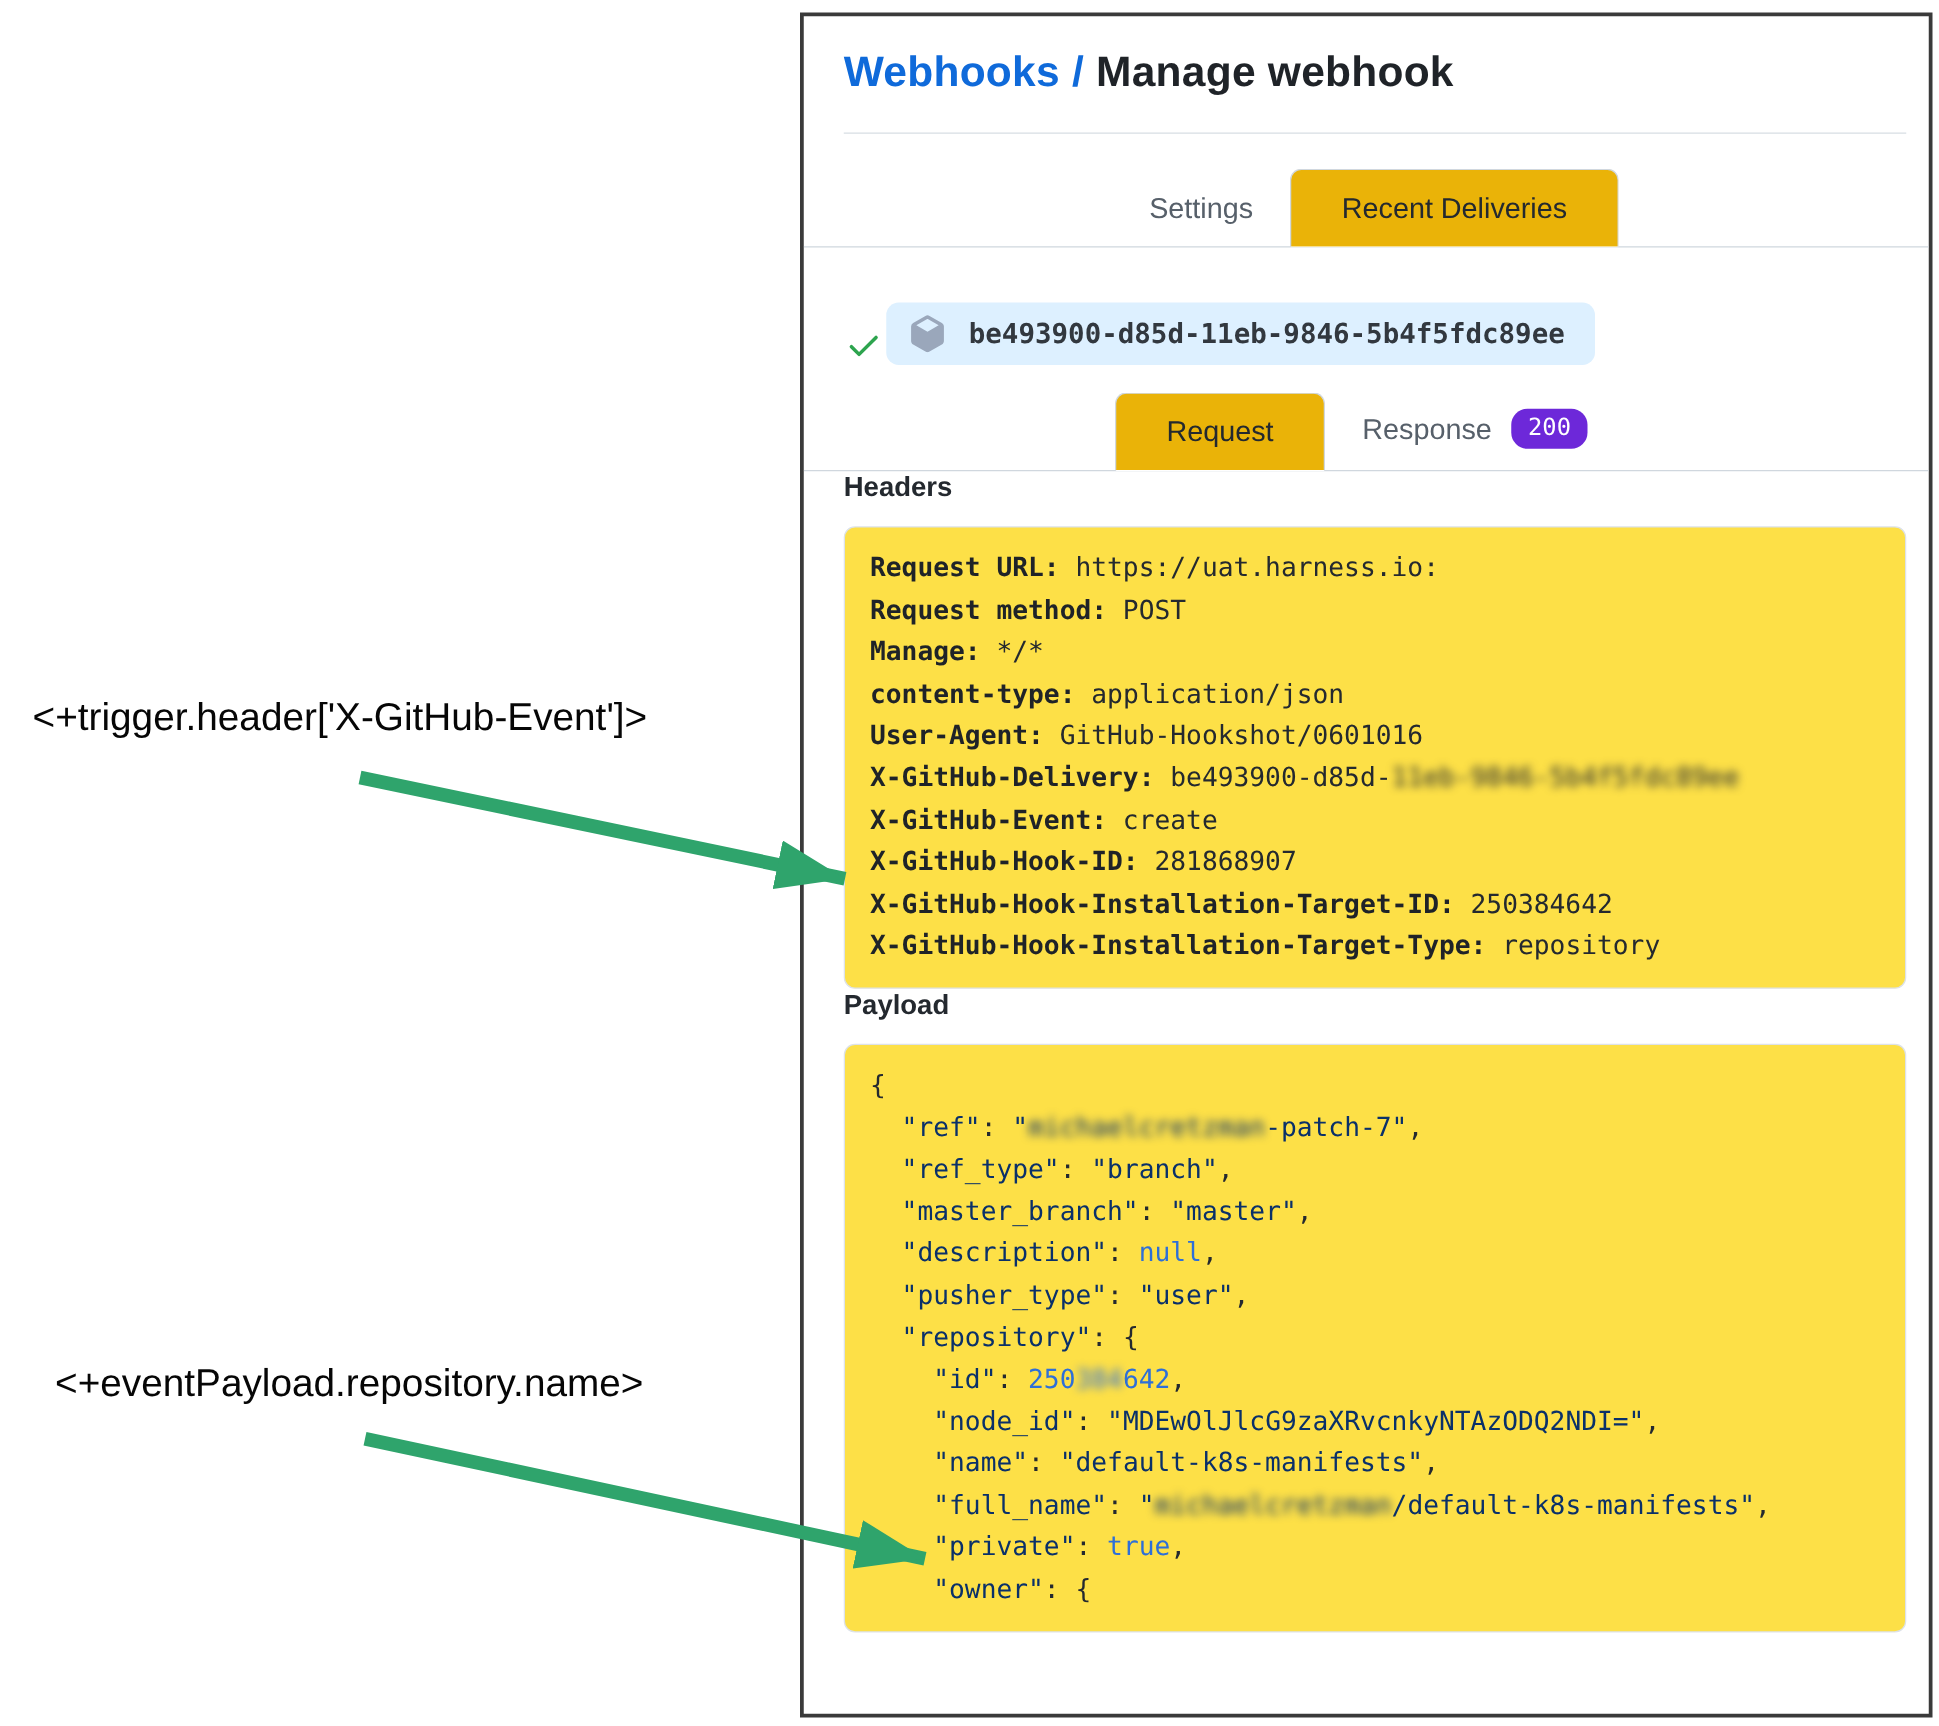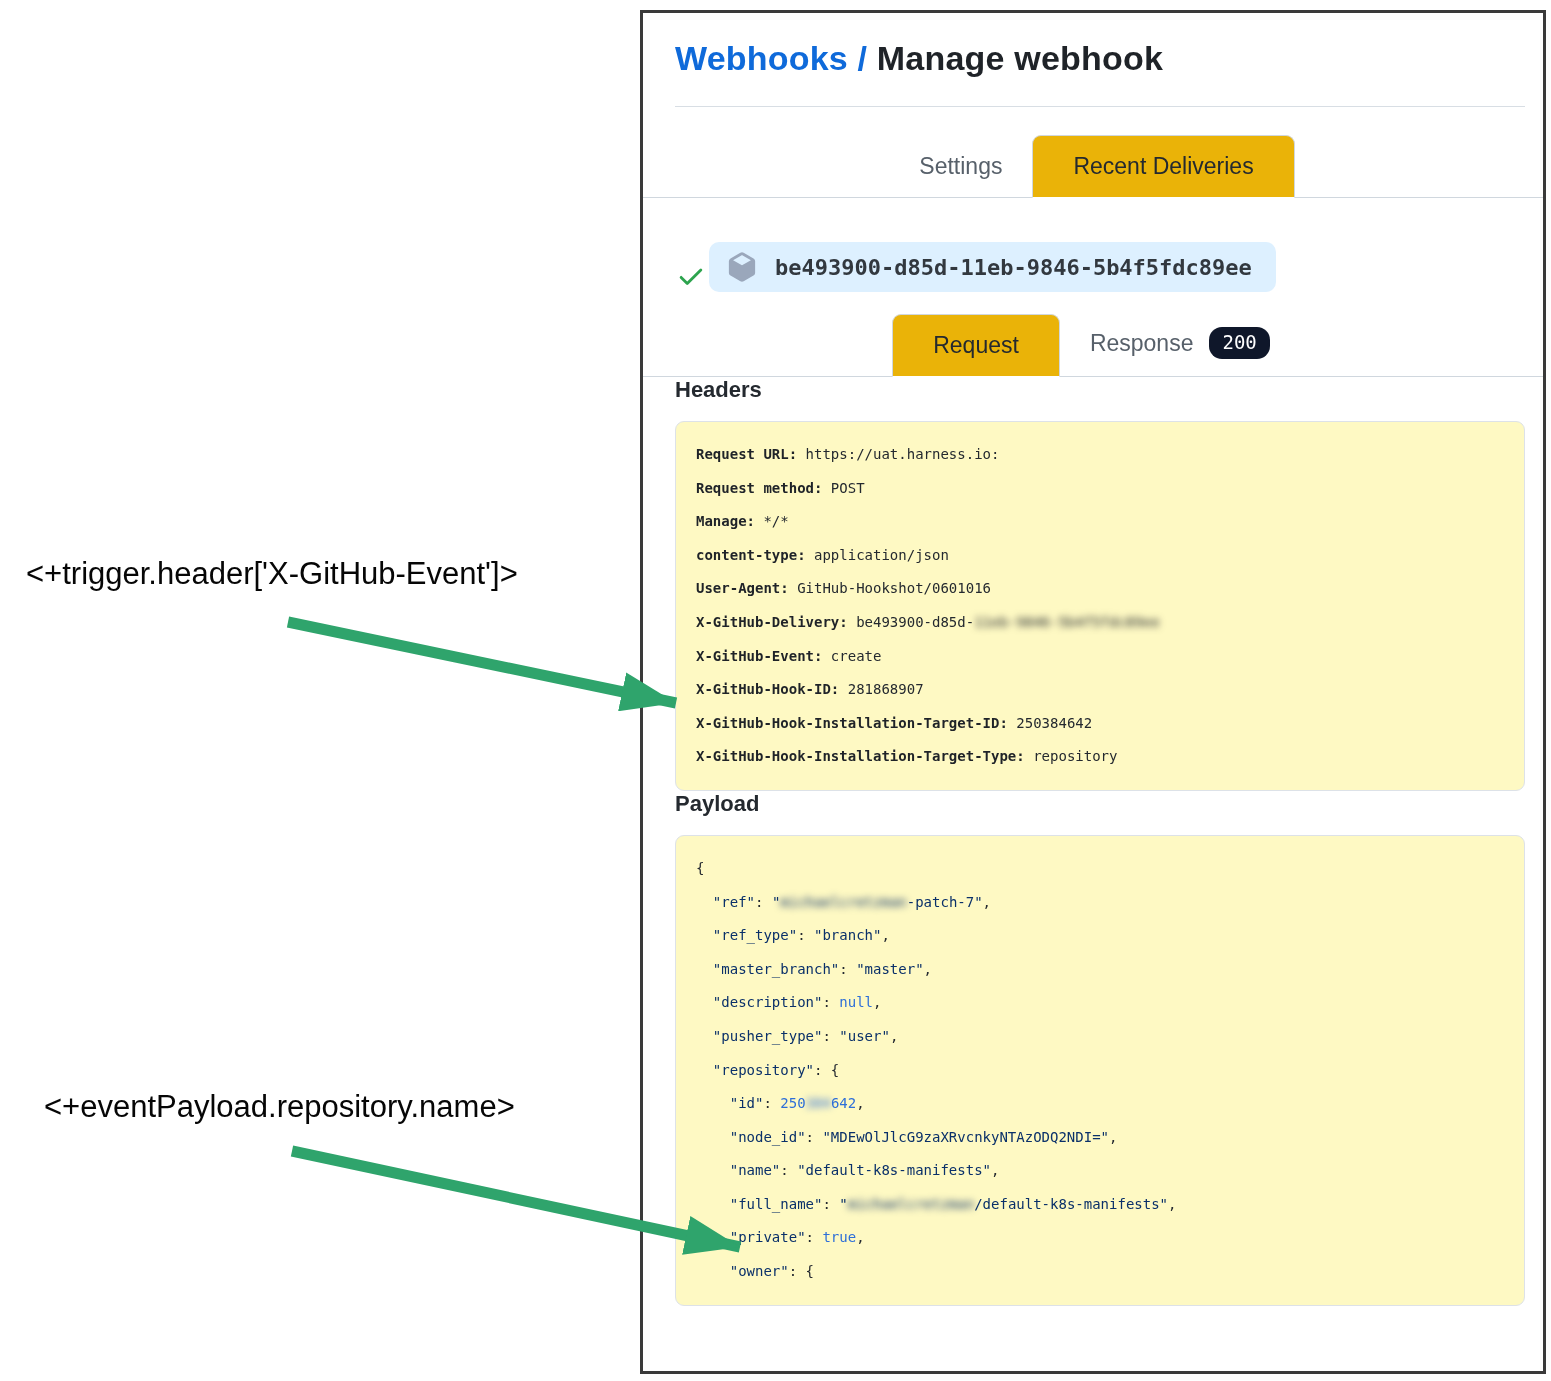--- a/index.html
+++ b/index.html
@@ -28,40 +28,40 @@
   .subtabnav { margin-top:18px; padding-left:24px; }
   .tab {
     font-size:23px; color:#57606a; padding:17px 30px; cursor:pointer;
     margin-bottom:0; white-space:nowrap; display:flex; align-items:center;
   }
   .tab.active {
     background:#eab308; color:#24292f; border:1px solid #d0d7de; border-bottom:1px solid #fff;
     border-radius:9px 9px 0 0; margin-bottom:-1px; padding:17px 40px;
   }
   .badge {
-    display:inline-block; background:#0f172a; color:#fff;
+    display:inline-block; background:#6d28d9; color:#fff;
     font-family:"DejaVu Sans Mono", monospace; font-size:19px; line-height:1;
     padding:6px 13px 7px; border-radius:13px; margin-left:16px;
   }
 
   
   .delivery { margin-top:44px; display:flex; align-items:flex-end; gap:2px;font-weight:bold; }
   .check-wrap { width:32px; height:32px; display:flex; align-items:center; justify-content:center; }
   .pill {
     background:#ddf0ff; border-radius:10px; padding:10px 24px 10px 18px;
     display:flex; align-items:center; gap:18px; cursor:pointer;
   }
   .guid { font-family:"DejaVu Sans Mono", monospace; font-size:22px; color:#32383f; }
 
   
   .section-h { font-size:22px; font-weight:bold; color:#24292f; }
   .codebox {
-    margin-top:18px; background:#fef9c3; border:1px solid #dde2e8; border-radius:9px;
+    margin-top:18px; background:#fde047; border:1px solid #dde2e8; border-radius:9px;
     padding:16px 20px; font-family:"DejaVu Sans Mono", monospace;
-    font-size:14px; line-height:33.6px; color:#24292f;
+    font-size:21px; line-height:33.6px; color:#24292f;
   }
   .hline { white-space:pre-wrap; }
   .hline strong { font-weight:bold; color:#1f2328; }
   .payload-line { white-space:pre; }
   .k, .s { color:#0a3069; }
   .n, .w { color:#2e6fd8; }
   .p { color:#24292f; }
   .blur { filter:blur(3.5px); }
 
   

